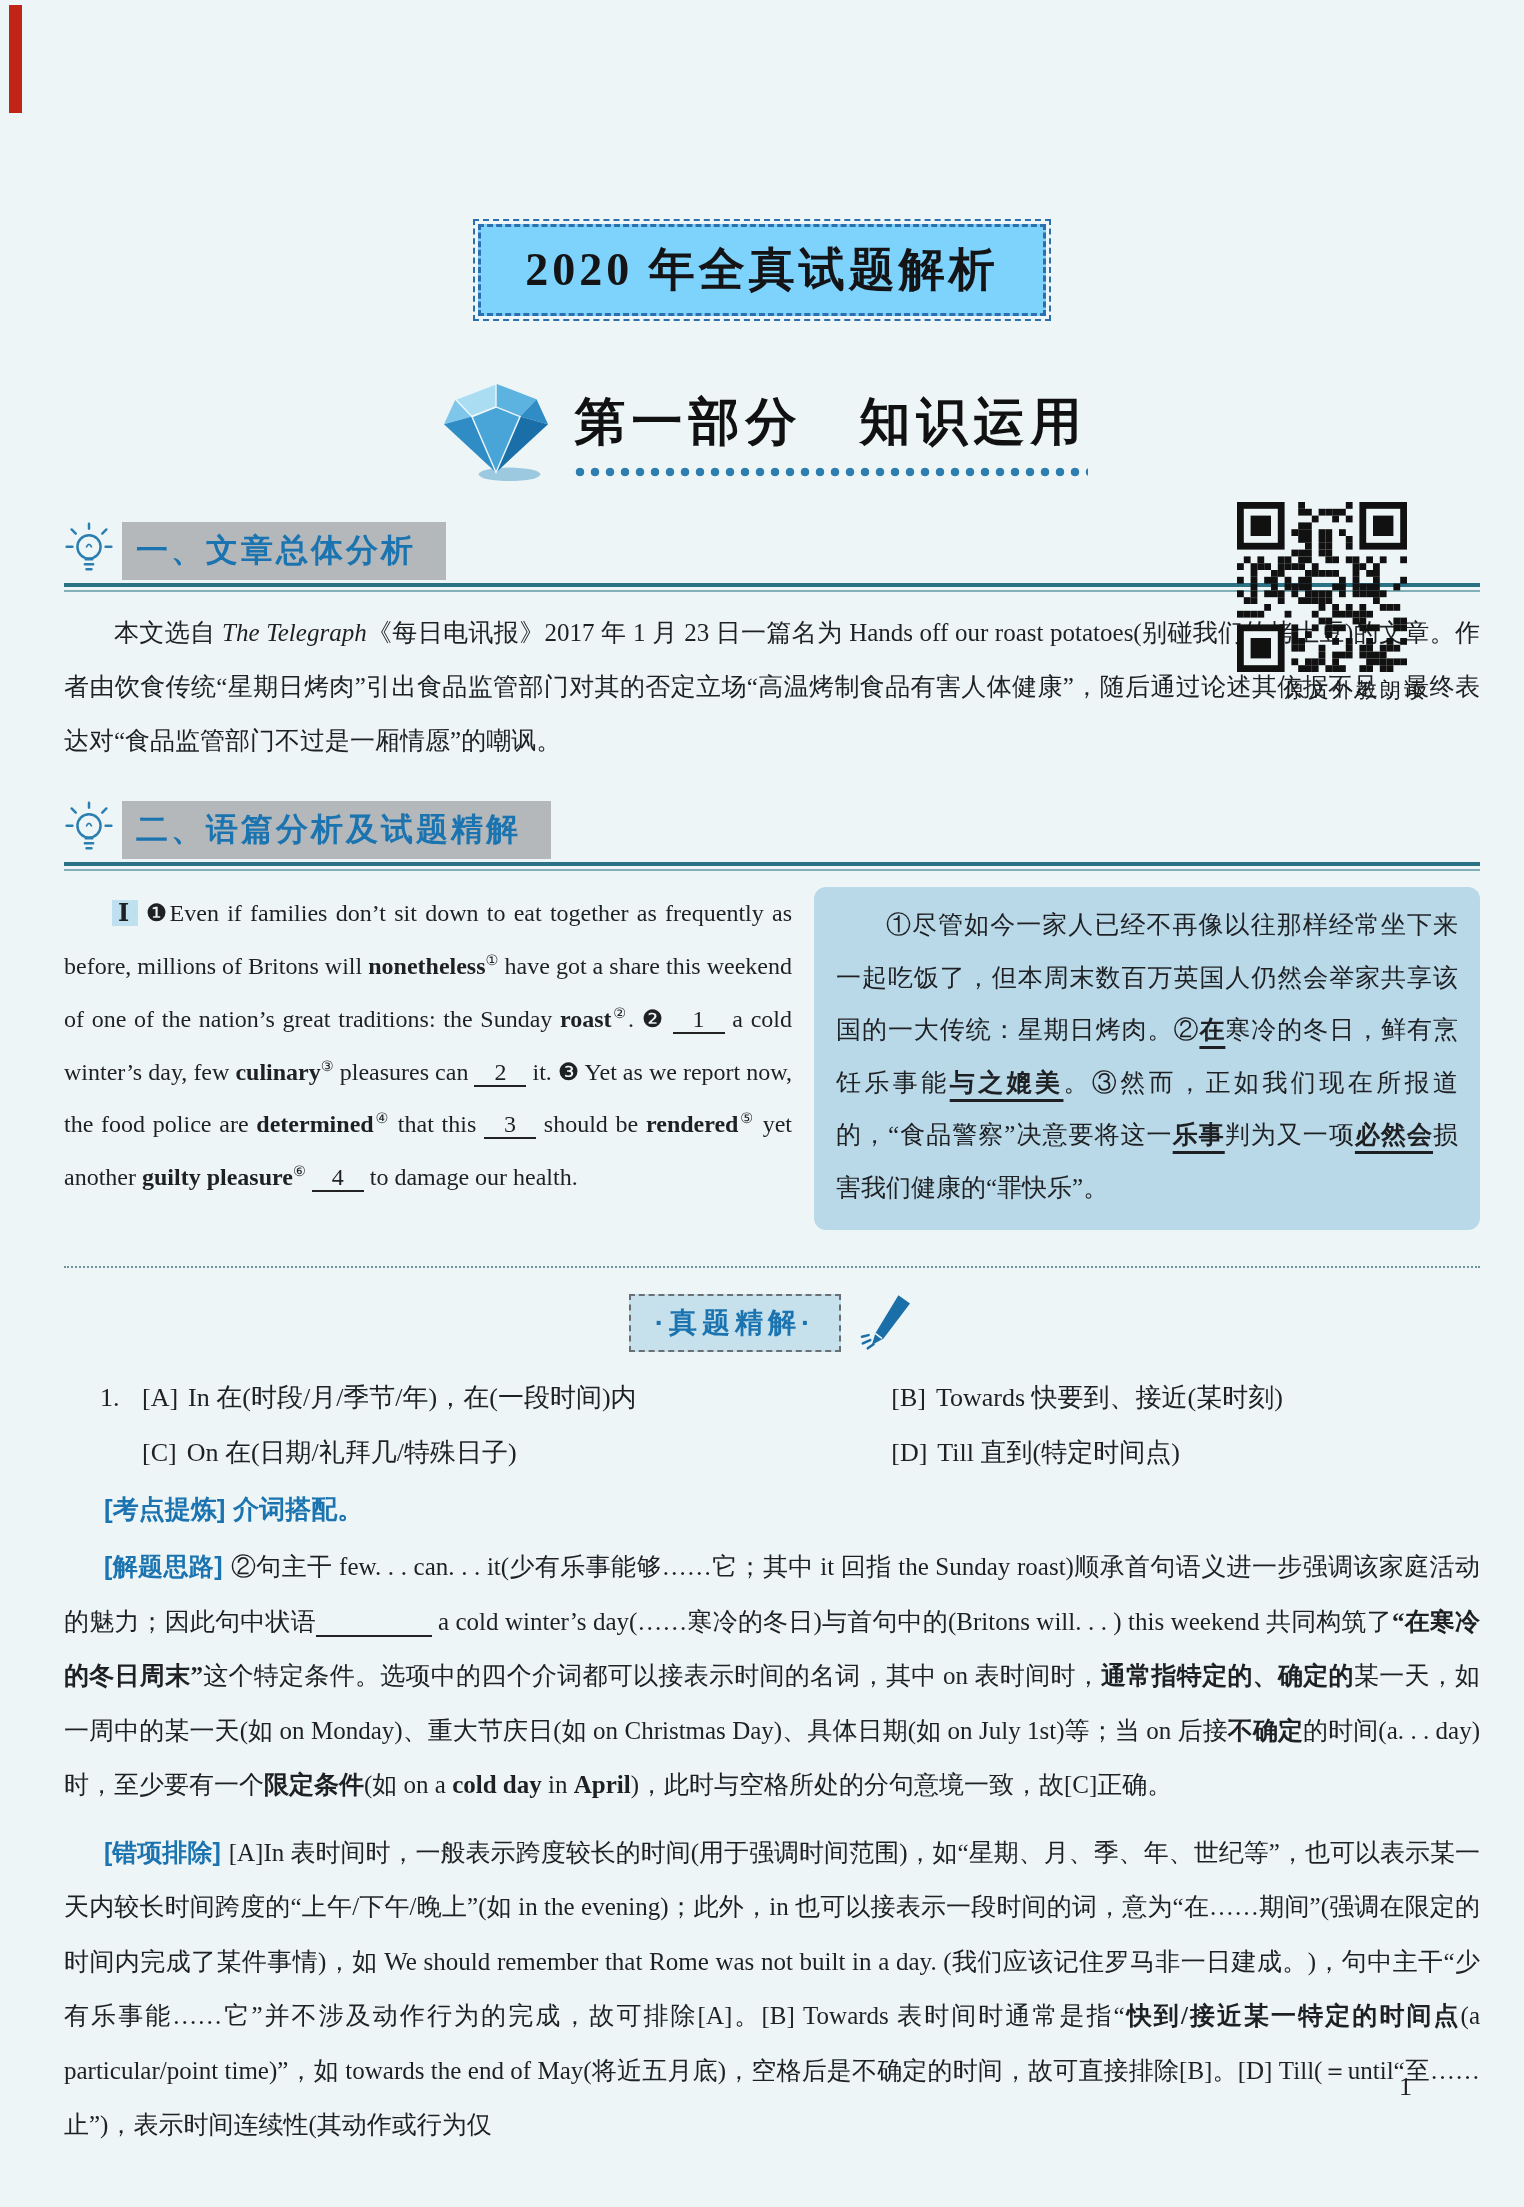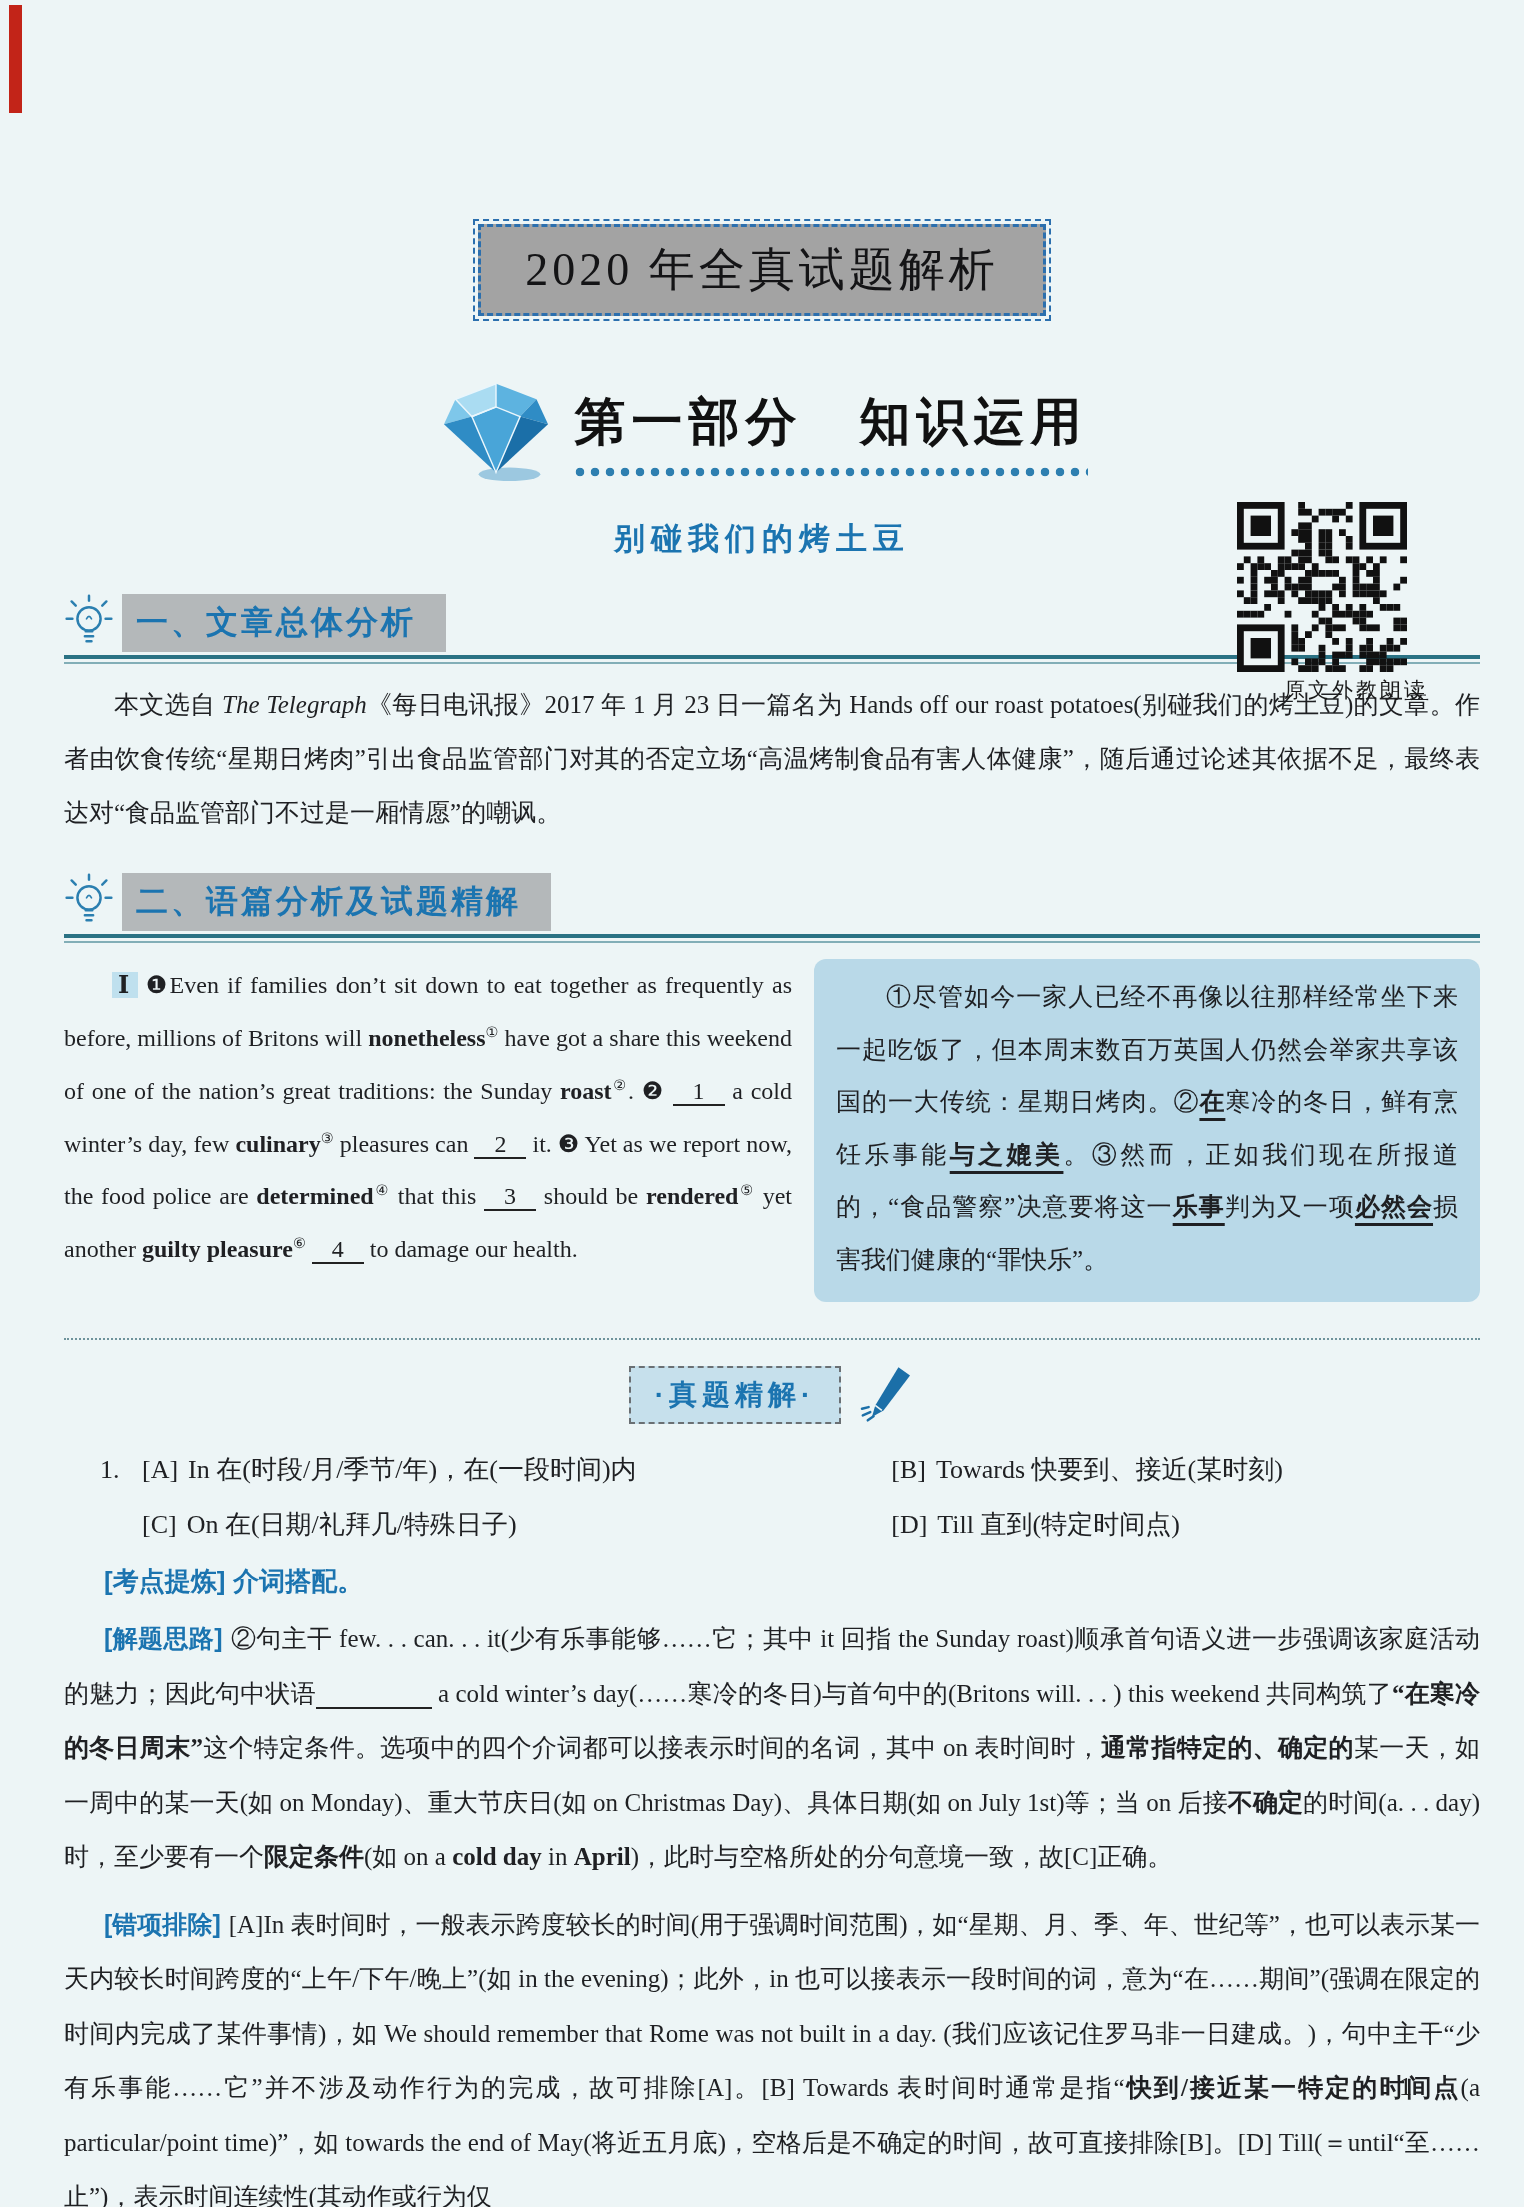--- a/index.html
+++ b/index.html
@@ -11,24 +11,24 @@
     color:#1f2023;
     overflow:hidden;
   }
 
   .scan-mark{position:absolute;left:9px;top:5px;width:13px;height:108px;background:#c22418;}
 
   
   .title-wrap{padding-top:224px;text-align:center;}
   .title-box{
     display:inline-block;
-    background:#a3a3a3;
+    background:#7dd3fc;
     border:3px dashed #2b6fae;
     outline:2px dashed #2b6fae;outline-offset:3px;
-    font-size:46px;font-weight:normal;letter-spacing:4px;
+    font-size:46px;font-weight:bold;letter-spacing:4px;
     color:#141416;
     padding:12px 44px;
   }
 
   
   .hero{position:relative;}
   .part-row{display:flex;justify-content:center;align-items:center;gap:20px;margin-top:62px;}
   .part-center h1{margin:0;font-family:"Liberation Sans","DejaVu Sans",sans-serif;font-weight:900;font-size:51px;letter-spacing:6px;color:#111;}
   .dot-line{margin-top:10px;height:11px;
     background-image:radial-gradient(circle at 5px 5px,#2e7fb0 4px,transparent 4.6px);
@@ -116,21 +116,20 @@
           <polygon points="114,48 85,40 60,98" fill="#1b6fa8"></polygon>
           <polygon points="60,6 18,22 35,40 60,30" fill="none" stroke="#eaf6fc" stroke-width="1.5"></polygon>
           <polygon points="35,40 60,30 85,40 60,98" fill="none" stroke="#eaf6fc" stroke-width="1.5"></polygon>
         </svg>
       </span>
       <div class="part-center">
         <h1>第一部分　知识运用</h1>
         <div class="dot-line"></div>
       </div>
     </div>
-    <div class="subtitle">别碰我们的烤土豆</div>
 
     <div class="qr-block">
       <div class="qr-code"><svg width="170" height="170" viewBox="0 0 175 175" fill="#111">
             <rect x="63" y="0" width="7" height="7"></rect>
             <rect x="112" y="0" width="7" height="7"></rect>
             <rect x="63" y="7" width="7" height="7"></rect>
             <rect x="70" y="7" width="7" height="7"></rect>
             <rect x="84" y="7" width="7" height="7"></rect>
             <rect x="91" y="7" width="7" height="7"></rect>
             <rect x="98" y="7" width="7" height="7"></rect>

